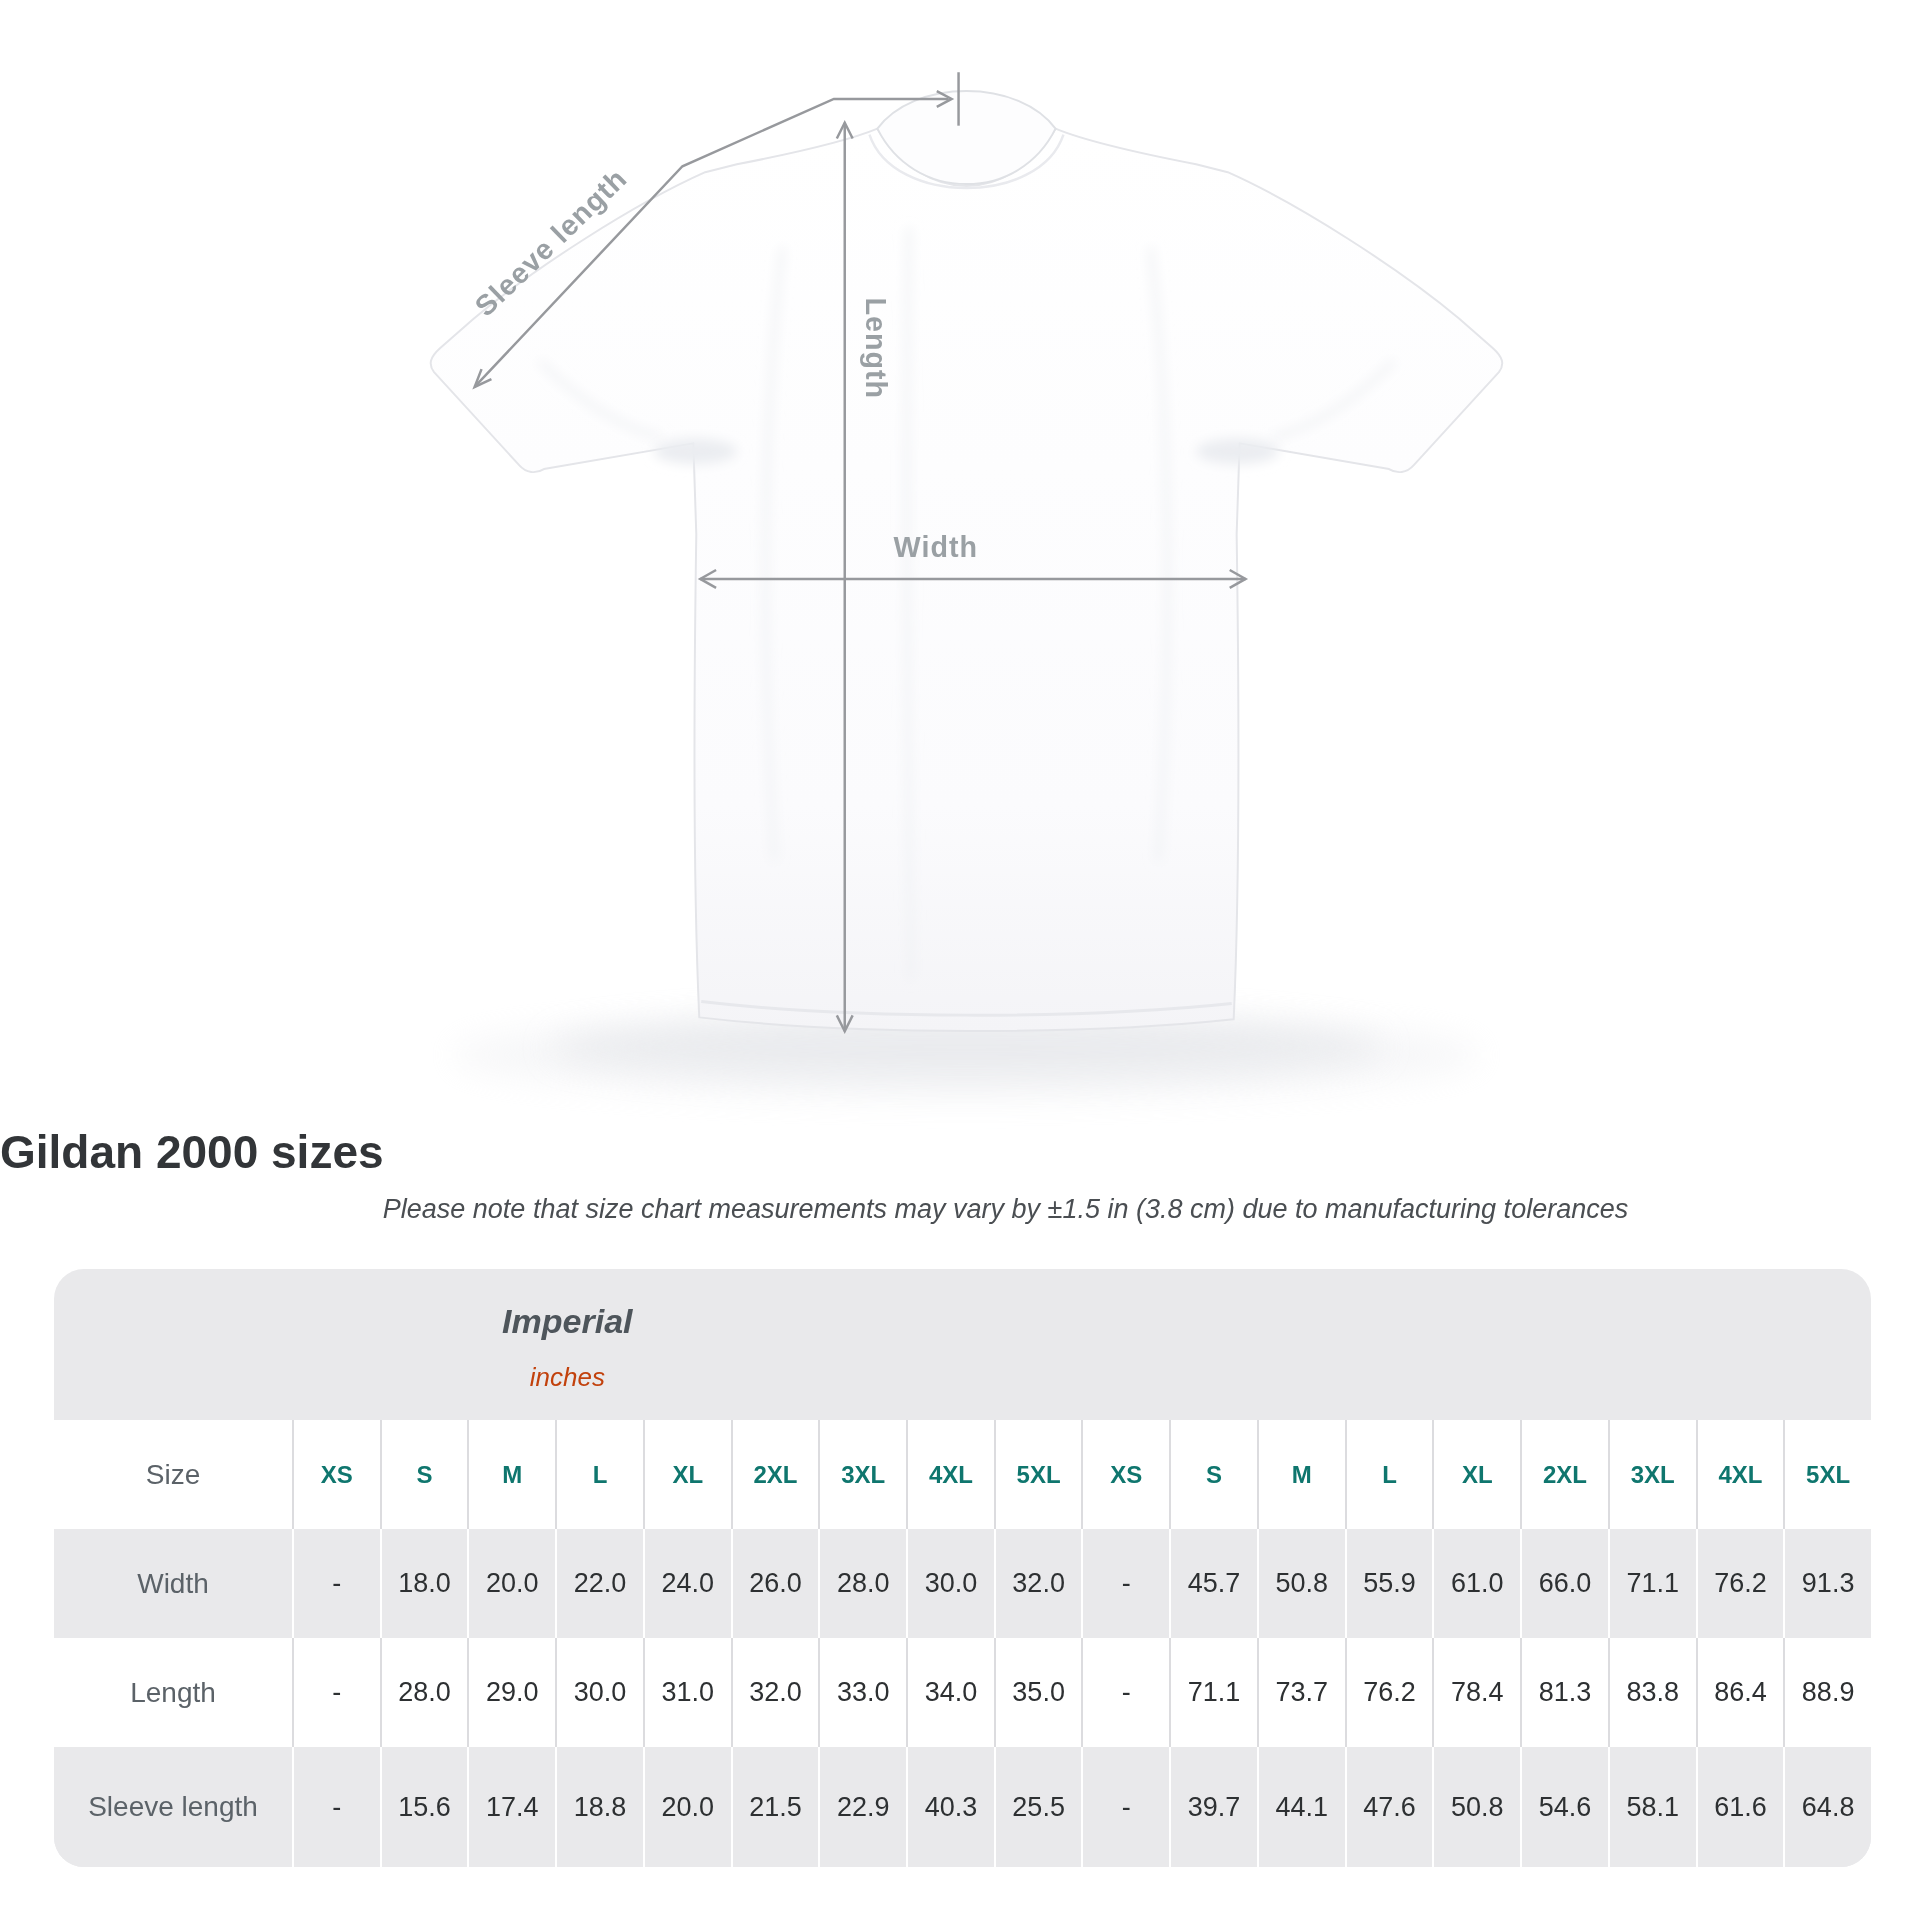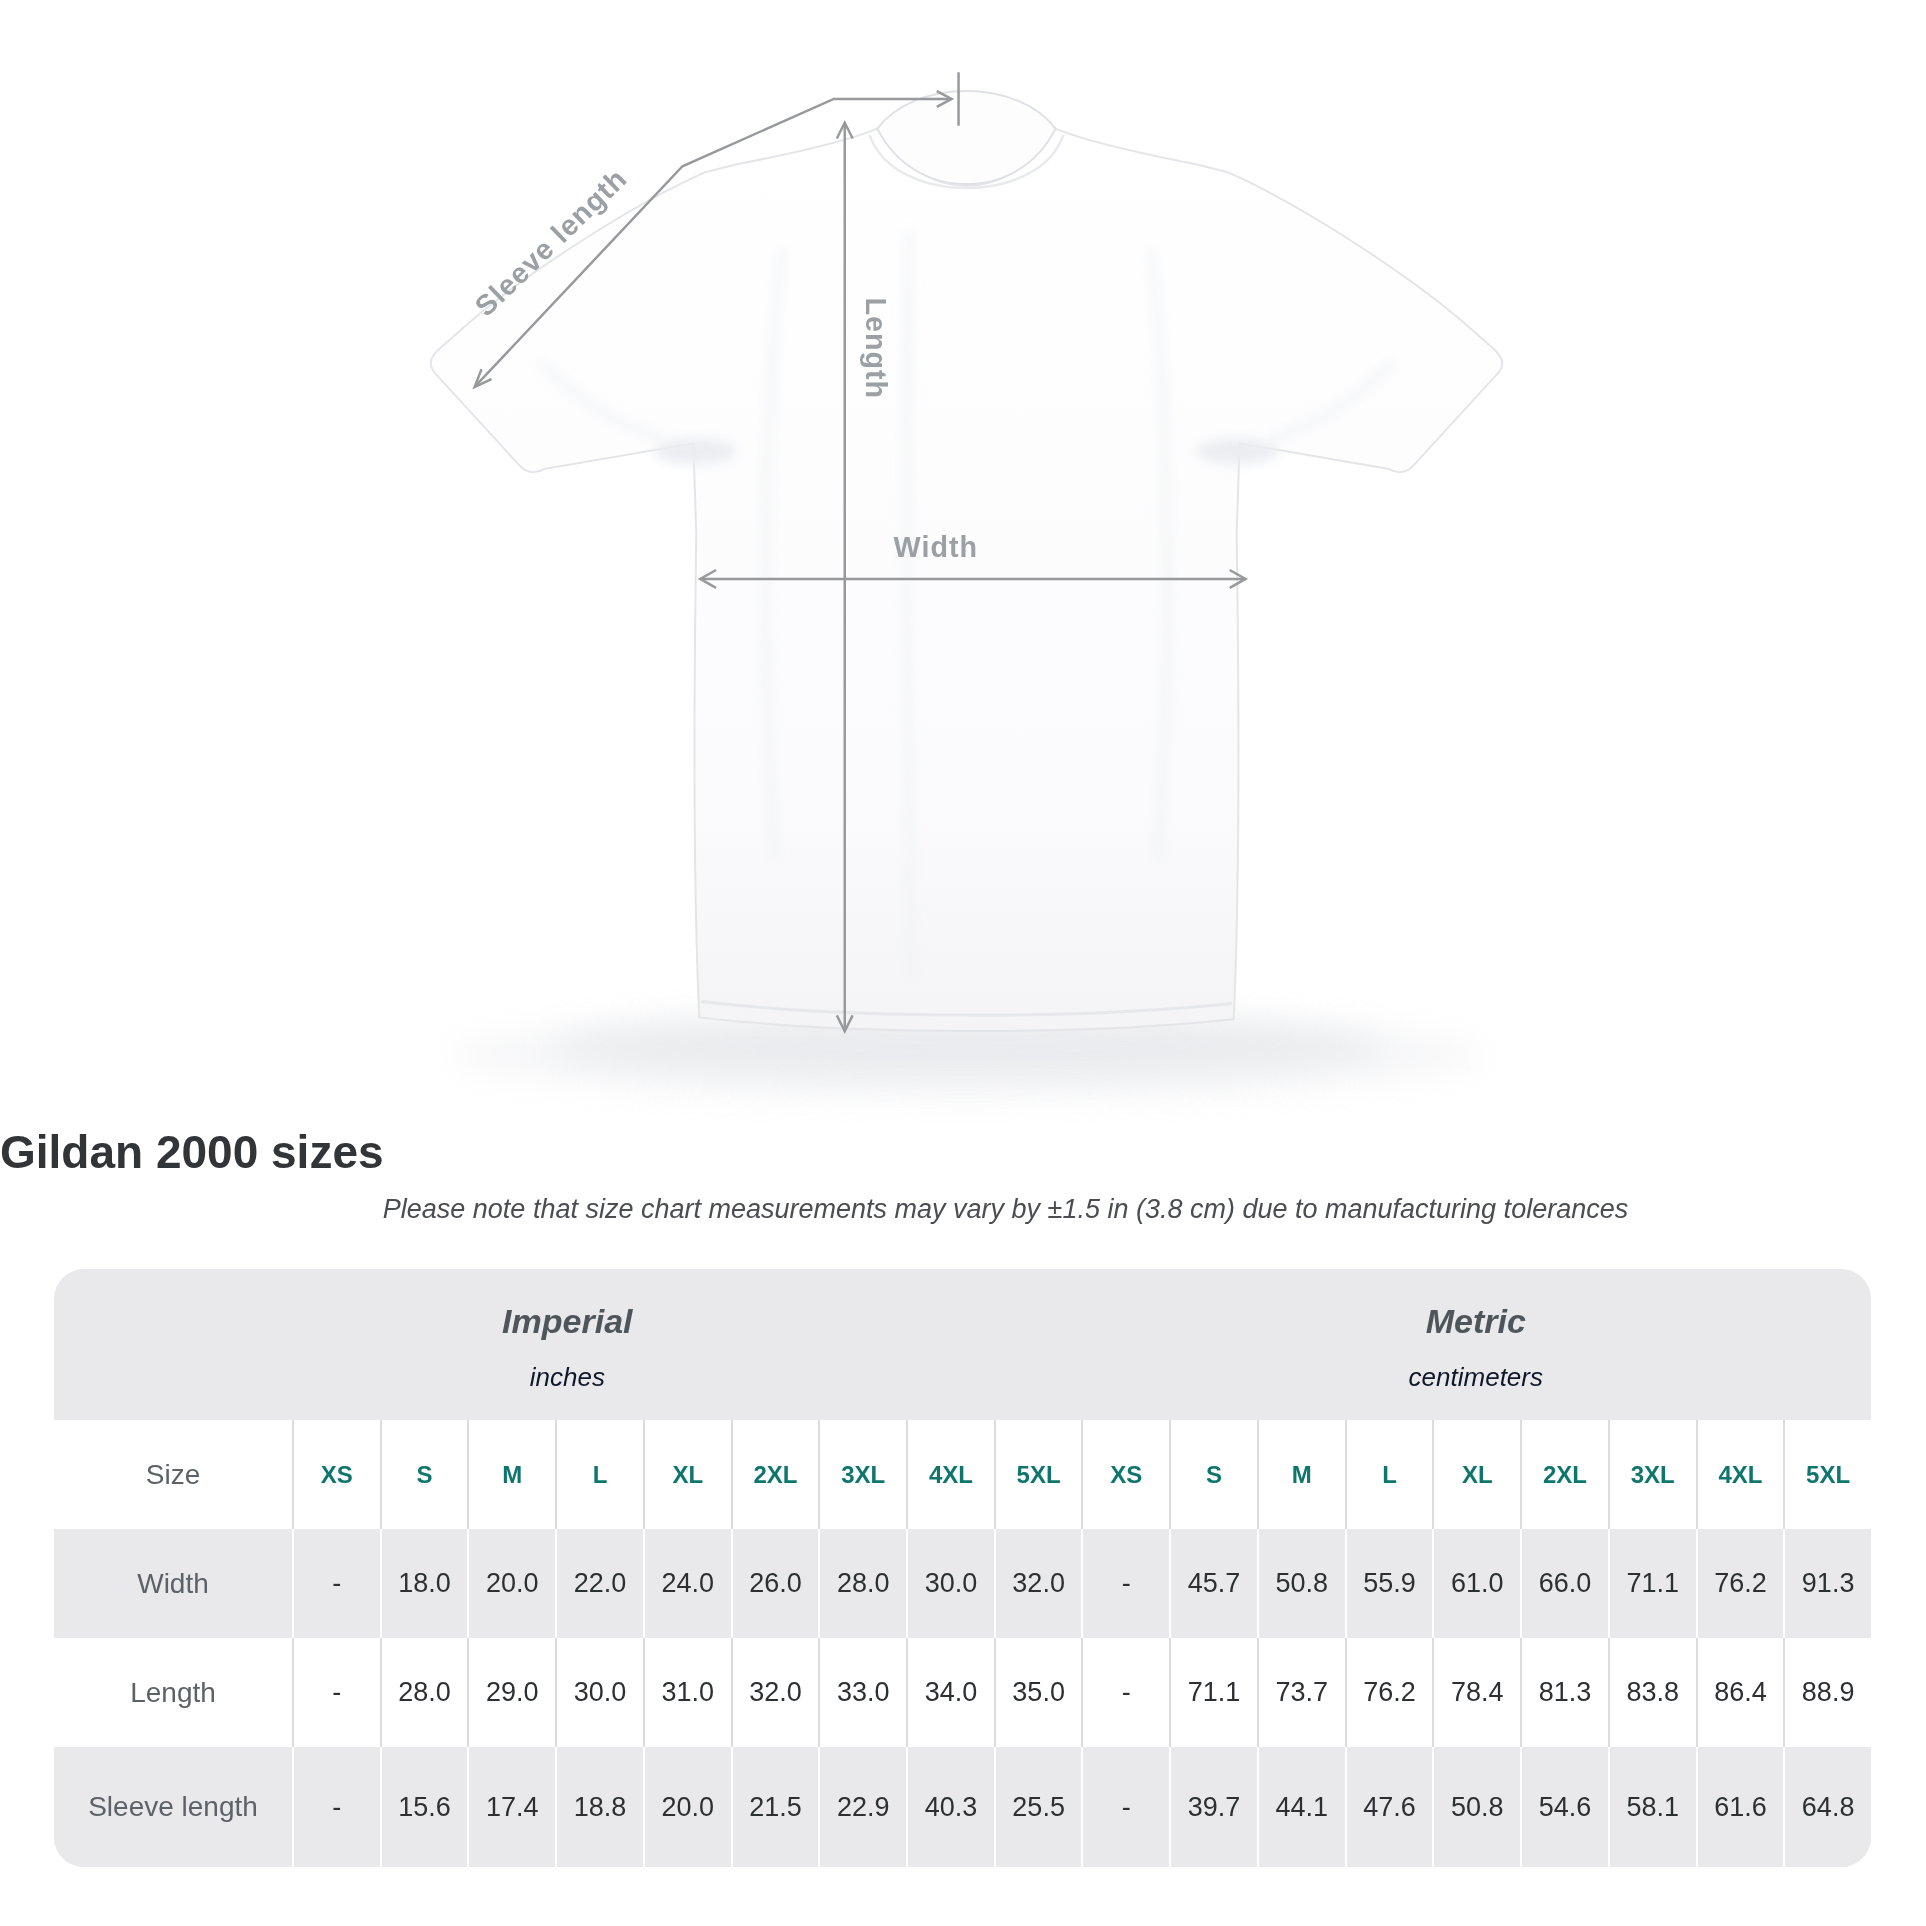--- a/index.html
+++ b/index.html
@@ -20,21 +20,21 @@
     font-size:27px;font-style:italic;color:#4a4e52;margin:0;padding-left:42px;
   }
   
   .size-table{
     position:absolute;left:54px;top:1269px;width:1817px;height:598px;
     background:#e9e9eb;border-radius:30px;overflow:hidden;
   }
   .units-band{display:grid;grid-template-columns:56.5% 43.5%;height:151px;}
   .unit-group{display:flex;flex-direction:column;align-items:center;justify-content:center;padding-top:4px;gap:12px;}
   .unit-name{font-size:34px;font-weight:bold;font-style:italic;color:#4e555b;line-height:1;}
-  .unit-sub{font-size:26px;font-style:italic;color:#0f172a;margin-top:14px;line-height:1;}
+  .unit-sub{font-size:26px;font-style:italic;color:#c2410c;margin-top:14px;line-height:1;}
   .trow{display:grid;grid-template-columns:238px repeat(18,1fr);height:109px;}
   .trow:last-child{height:120px;}
   .row-white{background:#ffffff;}
   .row-gray{background:#e9e9eb;}
   .cell{
     display:flex;align-items:center;justify-content:center;
     font-size:27px;color:#2d3032;overflow:hidden;
   }
   .row-white .cell{border-left:2px solid #dcdcdf;}
   .row-gray  .cell{border-left:2px solid #ffffff;}
@@ -129,24 +129,20 @@
   </div>
 
   <h1 class="page-title">Gildan 2000 sizes</h1>
   <p class="page-subtitle">Please note that size chart measurements may vary by ±1.5 in (3.8 cm) due to manufacturing tolerances</p>
 
   <div class="size-table">
     <div class="units-band">
       <div class="unit-group">
         <div class="unit-name">Imperial</div>
         <div class="unit-sub">inches</div>
-      </div>
-      <div class="unit-group">
-        <div class="unit-name">Metric</div>
-        <div class="unit-sub">centimeters</div>
       </div>
     </div>
     <div>
         <div class="trow row-white">
           <div class="cell rowlabel">Size</div>
           <div class="cell sizehead">XS</div>
           <div class="cell sizehead">S</div>
           <div class="cell sizehead">M</div>
           <div class="cell sizehead">L</div>
           <div class="cell sizehead">XL</div>

